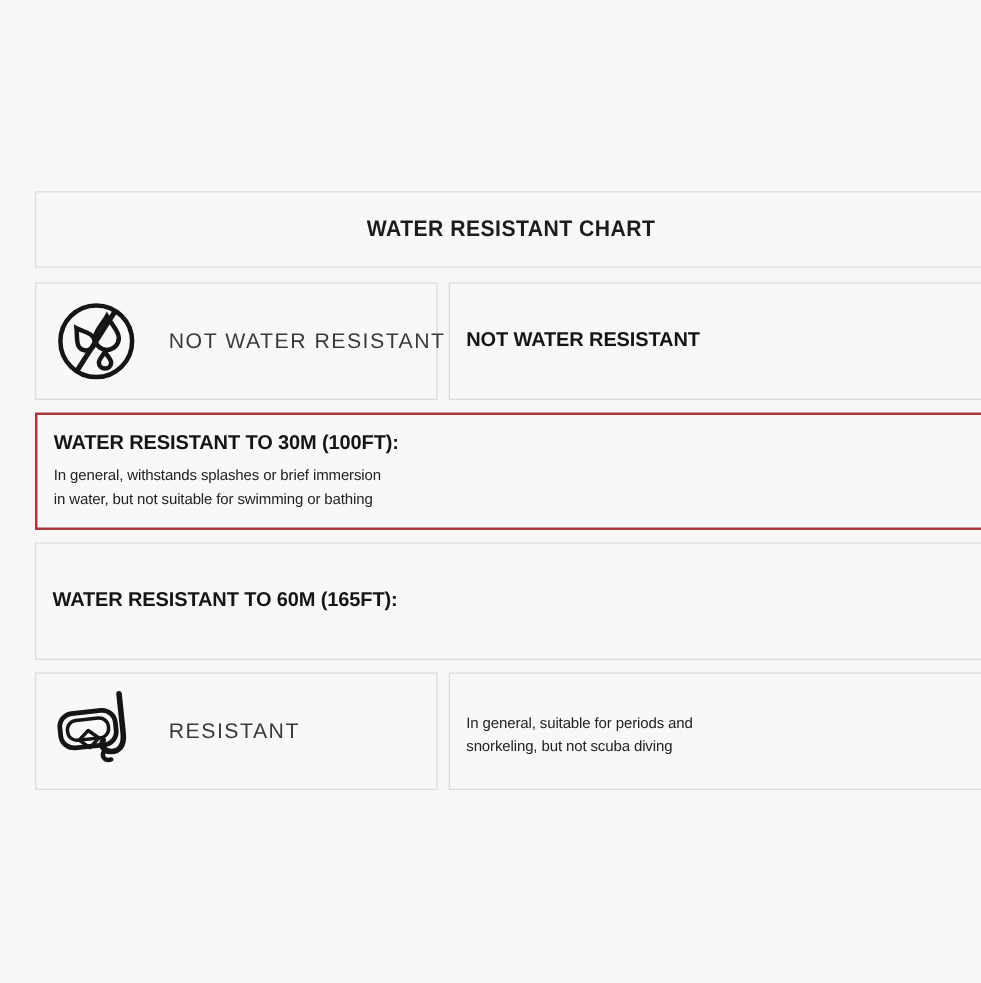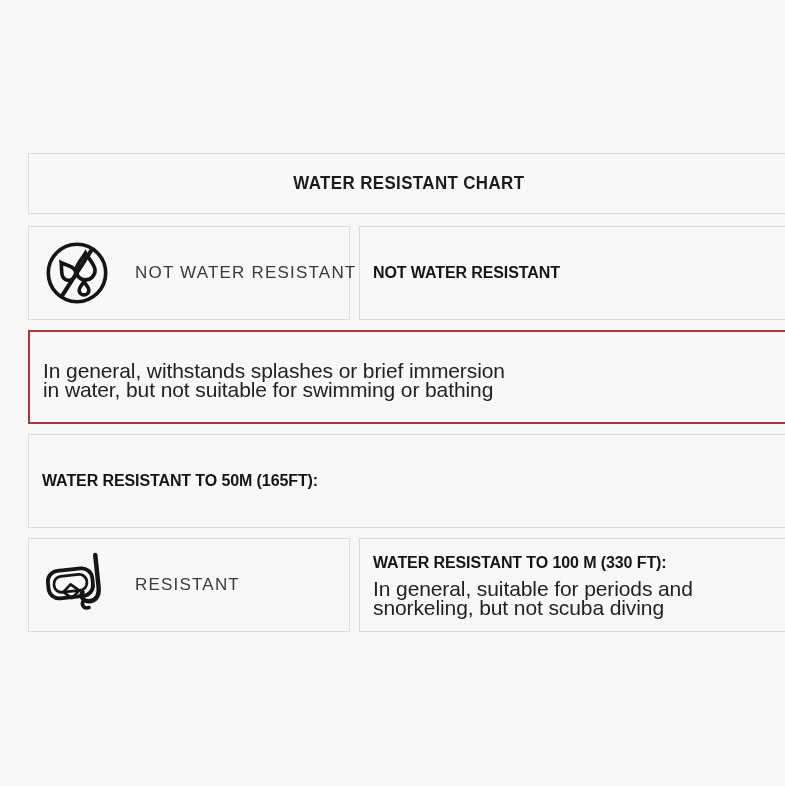--- a/index.html
+++ b/index.html
@@ -75,21 +75,21 @@
     padding: 8px 10px 8px 13px;
   }
   .row-heading {
     font-size: 16px;
     font-weight: bold;
     letter-spacing: -0.1px;
     color: #151515;
     line-height: 20px;
   }
   .row-desc {
-    font-size: 21px;
+    font-size: 12px;
     color: #222222;
     line-height: 19px;
     white-space: pre-line;
     letter-spacing: -0.1px;
     margin-top: 6px;
   }
   .row-desc:empty { display: none; }
 </style>
 </head>
 <body style="background: rgb(247, 247, 247);">
@@ -148,40 +148,40 @@
       <span class="row-label">NOT WATER RESISTANT</span>
     </div>
     <div class="cell cell-right">
       <div class="row-heading">NOT WATER RESISTANT</div>
 
     </div>
   </div>
 
   <div class="row highlighted">
     <div class="cell cell-right">
+      <div class="row-heading">WATER RESISTANT TO 30M (100FT):</div>
       <div class="row-desc">In general, withstands splashes or brief immersion
 in water, but not suitable for swimming or bathing</div>
     </div>
   </div>
 
   <div class="row">
     <div class="cell cell-right">
-      <div class="row-heading">WATER RESISTANT TO 50M (165FT):</div>
+      <div class="row-heading">WATER RESISTANT TO 60M (165FT):</div>
     </div>
   </div>
 
   <div class="row">
     <div class="cell cell-left">
       <span class="icon-box">
         <svg aria-hidden="true">
               <use href="#sym-snorkel" xlink:href="#sym-snorkel"></use>
             </svg>
       </span>
       <span class="row-label">RESISTANT</span>
     </div>
     <div class="cell cell-right">
-      <div class="row-heading">WATER RESISTANT TO 100 M (330 FT):</div>
       <div class="row-desc">In general, suitable for periods and
 snorkeling, but not scuba diving</div>
     </div>
   </div>
 </div>
 </div>
 
 </body></html>

